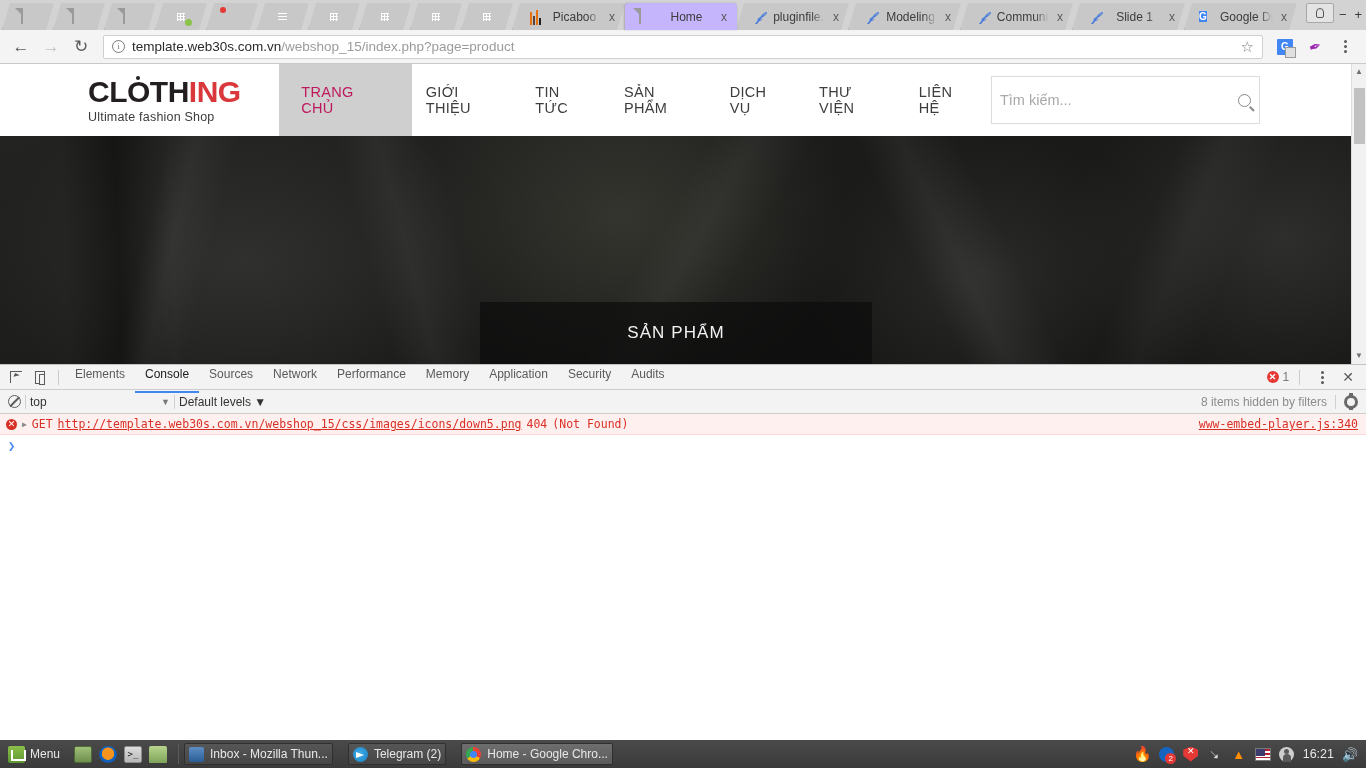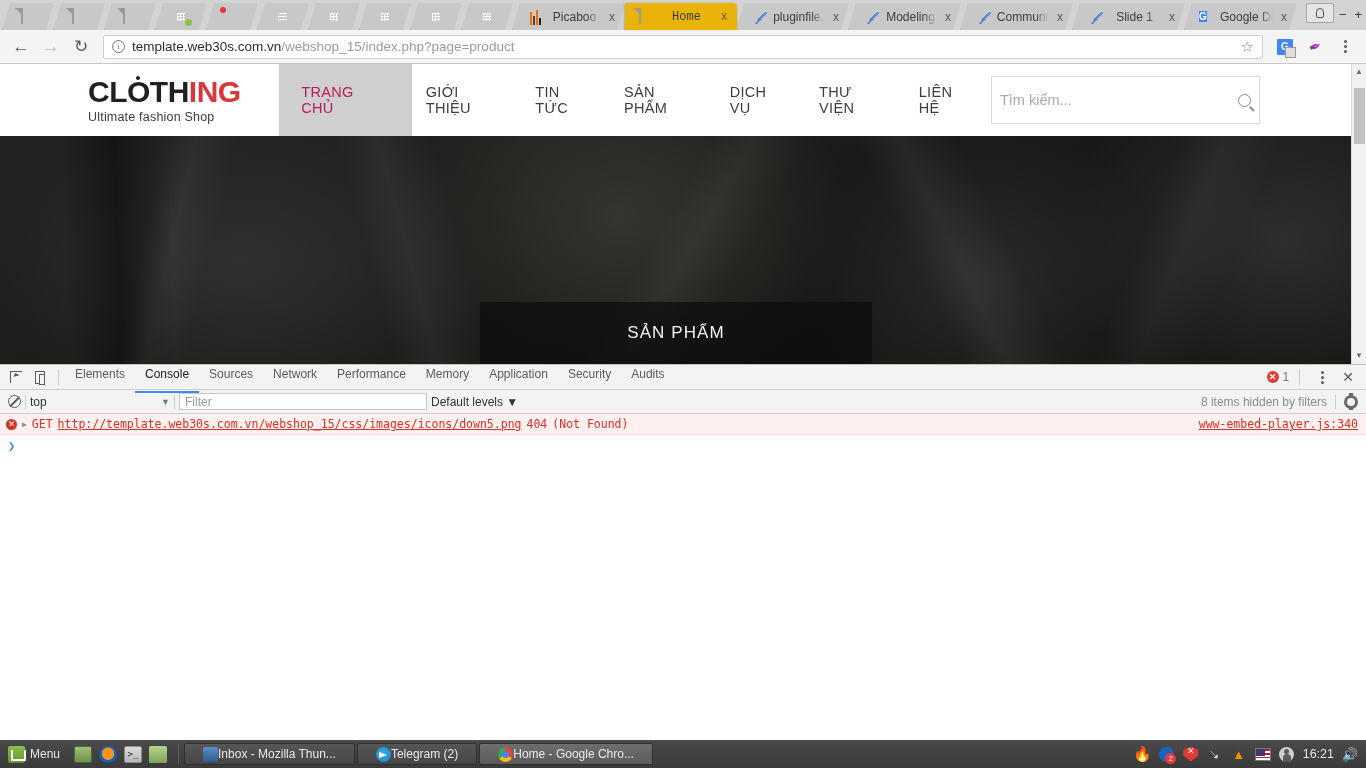--- a/index.html
+++ b/index.html
@@ -26,23 +26,23 @@
     border-top-left-radius: 3px; border-top-right-radius: 3px;
     padding: 0 7px;
     font-size: 12px; color: #3c3c3c;
     overflow: hidden; flex: 0 0 auto;
     margin-right: -1px;
     clip-path: polygon(8px 0, 100% 0, calc(100% - 8px) 100%, 0 100%);
     border-left: 1px solid #b3b3b3;
   }
   .tab.small { width: 52px; justify-content: center; padding: 0; }
   .tab.wide  { width: 113px; padding-left: 14px; }
-  .tab.active { background: #eab308; clip-path: none;
+  .tab.active { background: #c4b5fd; clip-path: none;
     border-top-left-radius:4px; border-top-right-radius:4px;
-    box-shadow: 0 0 2px rgba(0,0,0,.18); z-index:5;font-family:Liberation Mono, monospace; }
+    box-shadow: 0 0 2px rgba(0,0,0,.18); z-index:5; }
   .tab-title {
     flex: 1 1 auto; white-space: nowrap; overflow: hidden;
     -webkit-mask-image: linear-gradient(to right,#000 74%,transparent 100%);
     mask-image: linear-gradient(to right,#000 74%,transparent 100%);
     font-size: 12px;
     text-align: center;
   }
   .tab-close { font-size: 12px; color:#5a5a5a; flex:0 0 auto; width:12px; text-align:center;}
   .favicon { width: 16px; height: 16px; flex:0 0 auto; position:relative; }
   .fav-doc { background:#fff; border:1px solid #9a9a9a; width:12px;height:15px;
@@ -222,23 +222,23 @@
     border:2px solid #fff;border-top:0;}
   .ql{display:flex;align-items:center;gap:7px;padding:0 6px;}
   .ql-i{width:18px;height:17px;border-radius:2px;}
   .ql-term{background:linear-gradient(#dcdcdc,#b8b8b8);border:1px solid #8d8d8d;
     color:#222;font-size:9px;text-align:center;line-height:15px;font-family:"DejaVu Sans Mono",monospace;}
   .ql-show{background:linear-gradient(#9fbf7a,#6f8f4e);border:1px solid #4e6b33;}
   .ql-fox{background:radial-gradient(circle at 50% 45%,#f7941e 0 45%,#1565c0 50%,#0d47a1 100%);
     border-radius:50%;}
   .ql-files{background:linear-gradient(#b7d58c,#7fa35a);border-radius:2px 2px 1px 1px;}
   .tb-sep{width:1px;height:20px;background:#5c5c5c;margin:0 5px;}
-  .win-btn{display:flex;align-items:center;height:22px;padding:0 18px;
+  .win-btn{display:flex;align-items:center;gap:6px;height:22px;padding:0 4px;
     background:linear-gradient(#565656,#464646);border:1px solid #2f2f2f;border-radius:2px;
-    margin-right:2px;max-width:200px;overflow:hidden;white-space:nowrap;}
+    margin-right:15px;max-width:200px;overflow:hidden;white-space:nowrap;}
   .win-btn.active{background:linear-gradient(#6e6e6e,#5b5b5b);}
   .wb-ic{width:15px;height:15px;flex:0 0 auto;border-radius:2px;}
   .wb-tb{background:linear-gradient(#5d8ec4,#2a5d96);position:relative;}
   .wb-tg{background:radial-gradient(circle at 45% 45%,#3dadea,#1b7fc0);border-radius:50%;
     position:relative;}
   .wb-tg:after{content:"";position:absolute;left:3px;top:5px;width:0;height:0;
     border-left:8px solid #fff;border-top:3px solid transparent;border-bottom:3px solid transparent;}
   .wb-ch{background:conic-gradient(#ea4335 0 33%,#fbbc05 33% 66%,#34a853 66% 100%);
     border-radius:50%;position:relative;}
   .wb-ch:after{content:"";position:absolute;inset:4px;border-radius:50%;background:#4285f4;}
@@ -466,21 +466,20 @@
     </div>
 
     <div class="dt-filterbar">
       <span class="ban-ic"></span>
       <span class="vsep"></span>
       <span class="ctx-select">
         <span>top</span>
         <span class="arr">▼</span>
       </span>
       <span class="vsep"></span>
-      <input class="filter-input" type="text" placeholder="Filter" style="">
       <span class="levels">Default levels ▼</span>
       <span class="dt-fr">
         <span class="hidden-items">8 items hidden by filters</span>
         <span class="vsep"></span>
         <span class="gear"></span>
       </span>
     </div>
 
     <div class="console-body">
       <div class="msg-row">

